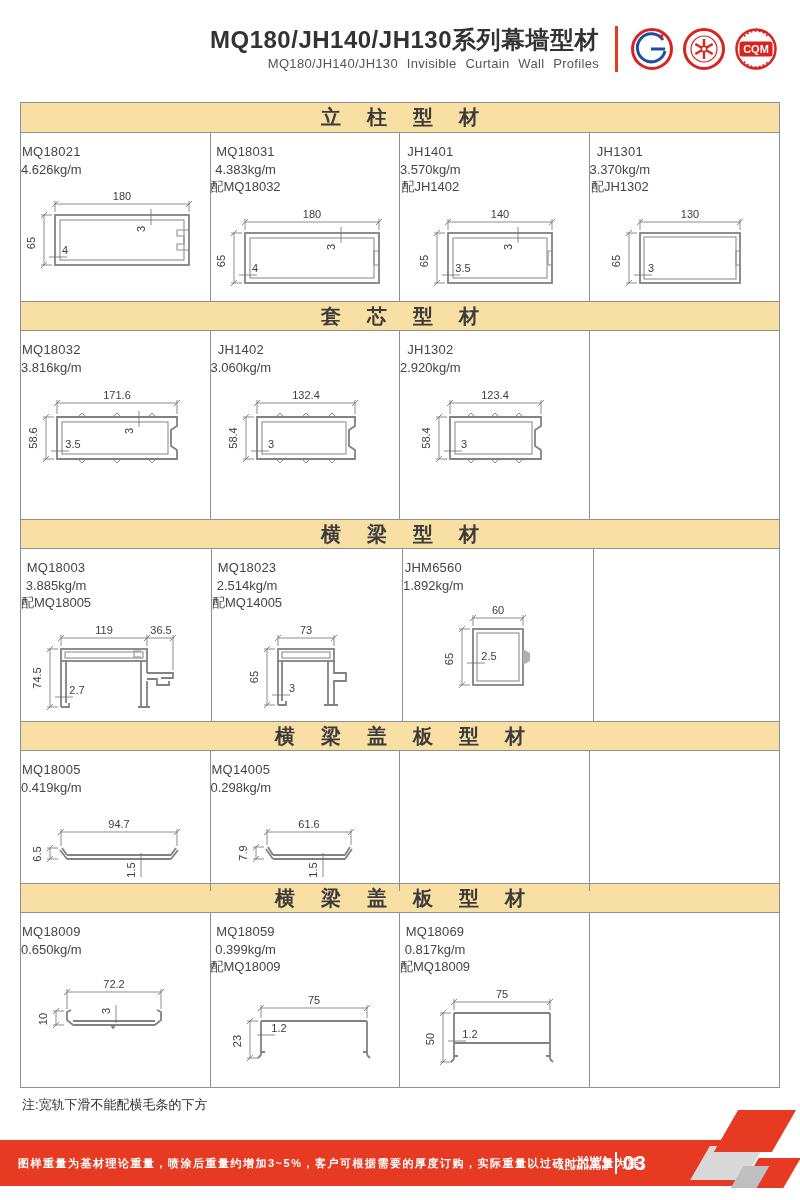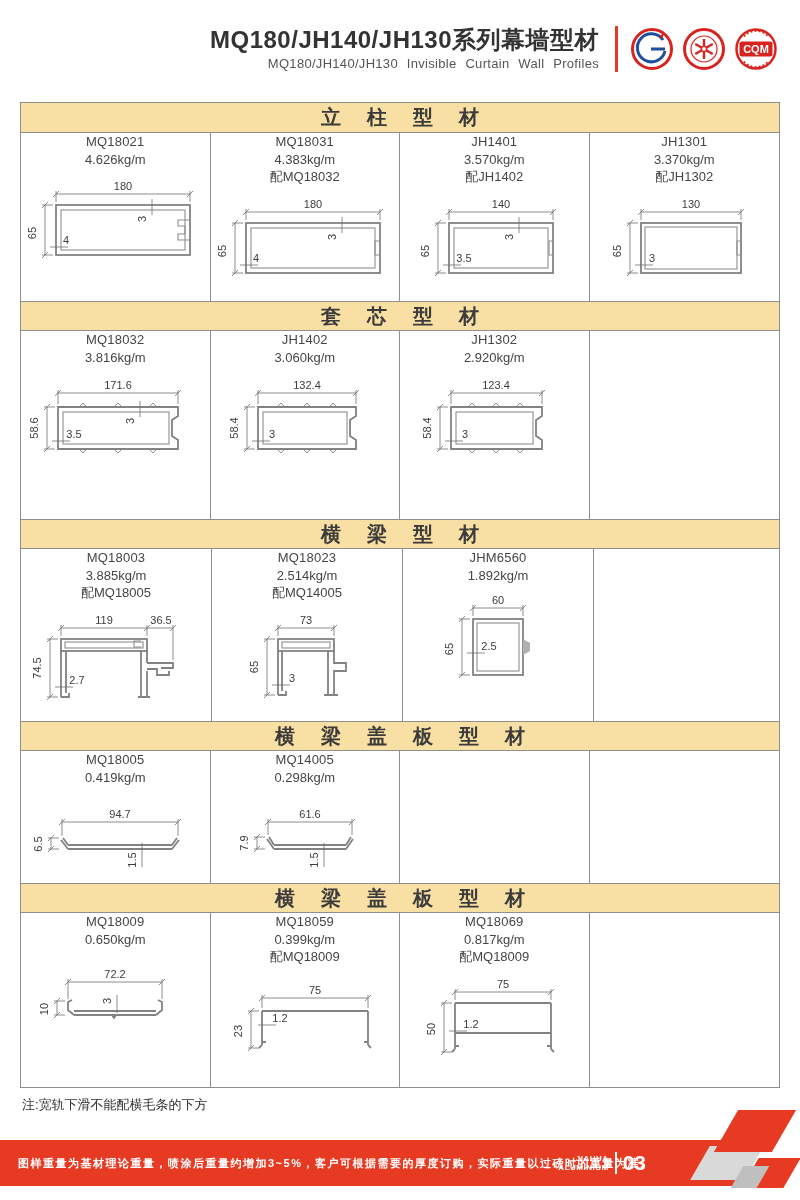--- a/index.html
+++ b/index.html
@@ -17,21 +17,21 @@
   .hdr-sep{width:3px;height:46px;background:var(--accent);margin:0 12px 0 16px;flex:0 0 auto;}
   .logos{display:flex;align-items:center;gap:8px;}
 
   
   .tbl{margin:30px 20px 0 20px;border:1px solid var(--line);}
   .sec-h{height:30px;background:var(--cream);border-top:1px solid var(--line);border-bottom:1px solid var(--line);
          display:flex;align-items:center;justify-content:center;font-size:20px;font-weight:bold;
          letter-spacing:1.3em;text-indent:1.3em;color:#3b3b3b;}
   .tbl .sec-h:first-child{border-top:none;}
   .row{display:grid;grid-template-columns:repeat(4,1fr);}
-  .cell{border-right:1px solid var(--line);display:flex;flex-direction:column;align-items:center;padding-top:0;}
+  .cell{border-right:1px solid var(--line);display:flex;flex-direction:column;align-items:flex-start;padding-top:10px;}
   .cell:last-child{border-right:none;}
   .r1{height:168px;} .r2{height:188px;} .r3{height:172px;} .r4{height:132px;} .r5{height:174px;}
   .lbl{text-align:center;font-size:13px;line-height:1.35;color:#454545;}
   .lbl .m{letter-spacing:0.2px;}
   svg.draw{margin-top:3px;}
   .pf{fill:none;stroke:#828282;stroke-width:1.8;}
   .pfi{fill:none;stroke:#8e8e8e;stroke-width:1.1;}
   .dl{fill:none;stroke:#6e6e6e;stroke-width:0.8;}
   .dt{font-size:11px;fill:#3c3c3c;font-family:"Liberation Sans","DejaVu Sans",sans-serif;}
 

